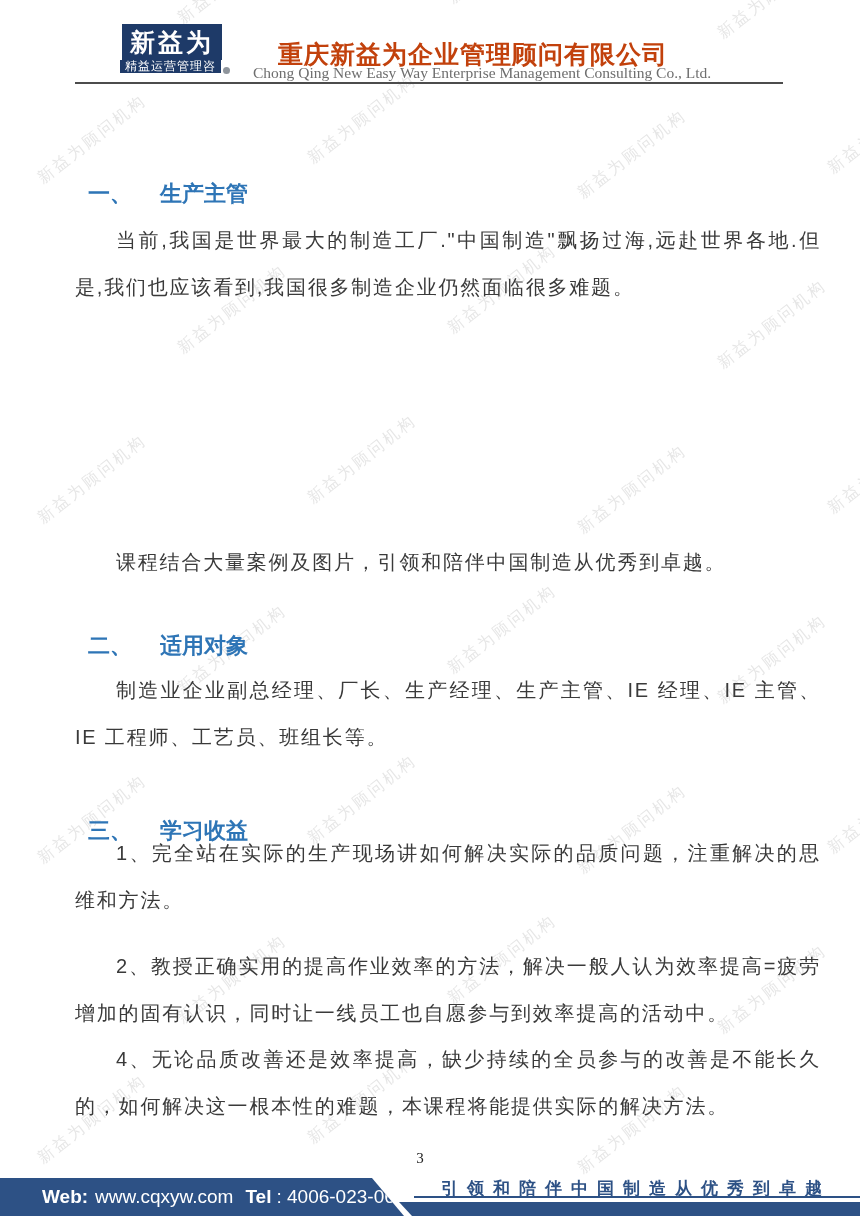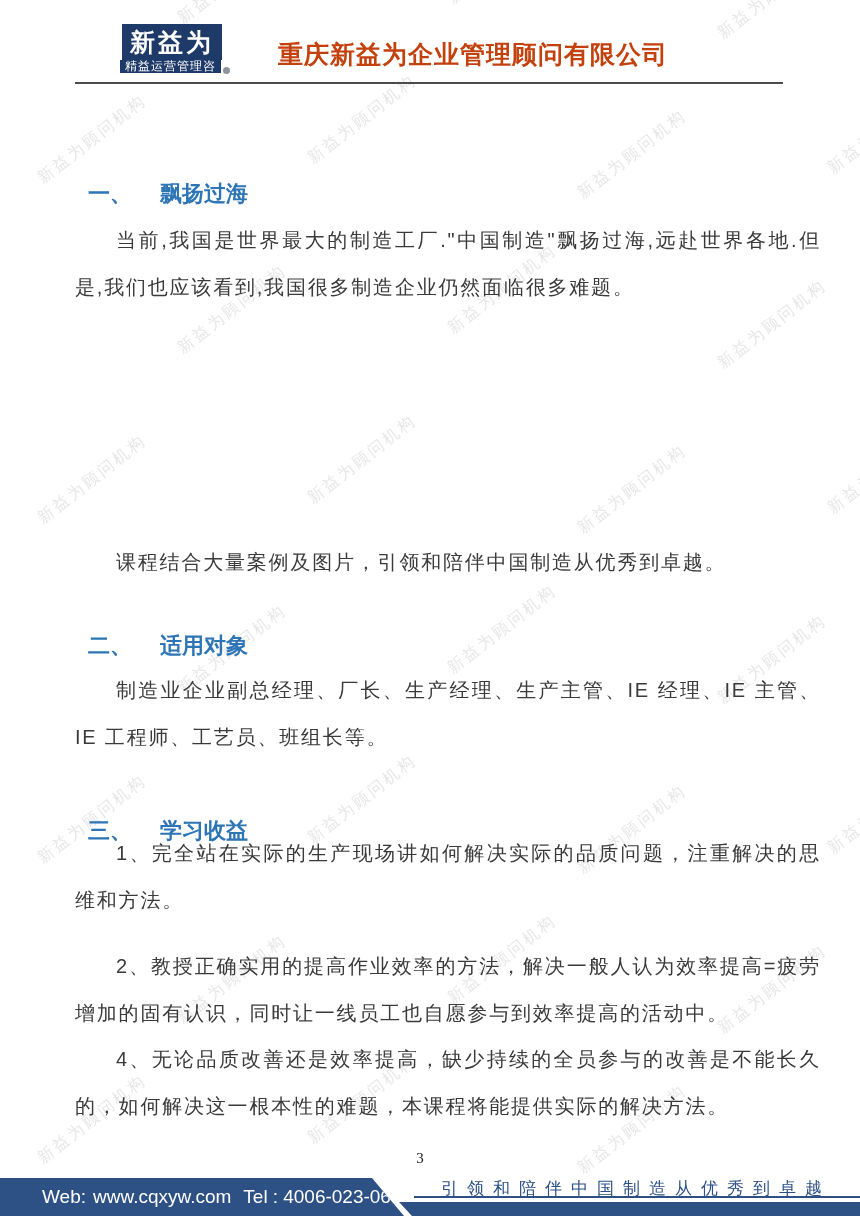--- a/index.html
+++ b/index.html
@@ -60,26 +60,26 @@
   .page-num {
     position:absolute; left:404px; top:1150px; width:32px; text-align:center;
     font-family:"Liberation Serif", serif; font-size:15px; color:#222222; z-index:2;
   }
   .footer-left {
     position:absolute; left:0; top:1178px; width:404px; height:38px;
     background:#2d5185; color:#ffffff; z-index:2;
     clip-path:polygon(0 0, 372px 0, 404px 100%, 0 100%);
     line-height:38px; padding-left:42px; font-size:19px; white-space:nowrap;
   }
-  .footer-left .b { font-weight:normal; }
+  .footer-left .b { font-weight:bold; }
   .footer-left .wv { margin-right:12px; }
   .footer-left .wl { margin-right:7px; }
   .footer-left .tv { margin-left:5px; }
   .slogan {
-    position:absolute; left:441px; top:1177px; font-size:17px; font-weight:normal;
+    position:absolute; left:441px; top:1177px; font-size:17px; font-weight:bold;
     color:#2d5185; letter-spacing:9px; white-space:nowrap; z-index:2;
   }
   .slogan-rule {
     position:absolute; left:414px; top:1196px; width:446px; height:2px;
     background:#2d5185; z-index:2;
   }
   .footer-strip {
     position:absolute; left:399px; top:1202px; width:461px; height:14px;
     background:#2d5185; z-index:2;
     clip-path:polygon(0 0, 100% 0, 100% 100%, 13px 100%);
@@ -119,24 +119,25 @@
       <span style="left: 310px; top: 1130px;">新益为顾问机构</span>
       <span style="left: 580px; top: 1160px;">新益为顾问机构</span>
     </div>
 
   <div class="logo-box">
     <span>新益为</span>
   </div>
   <div class="logo-sub">精益运营管理咨询</div>
   <div class="logo-dot"></div>
   <div class="company-cn">重庆新益为企业管理顾问有限公司</div>
+  <div class="company-en">Chong Qing New Easy Way Enterprise Management Consulting Co., Ltd.</div>
   <div class="header-rule"></div>
 
   <div class="h" style="top:179px">
-    <span class="h-num">一、</span><span>飘扬过海</span>
+    <span class="h-num">一、</span><span>生产主管</span>
   </div>
   <p class="para" style="top:217px">当前,我国是世界最大的制造工厂."中国制造"飘扬过海,远赴世界各地.但是,我们也应该看到,我国很多制造企业仍然面临很多难题。</p>
   <p class="para" style="top:539px">课程结合大量案例及图片，引领和陪伴中国制造从优秀到卓越。</p>
 
   <div class="h" style="top:631px">
     <span class="h-num">二、</span><span>适用对象</span>
   </div>
   <p class="para" style="top:667px">制造业企业副总经理、厂长、生产经理、生产主管、IE 经理、IE 主管、IE 工程师、工艺员、班组长等。</p>
 
   <div class="h" style="top:816px">

